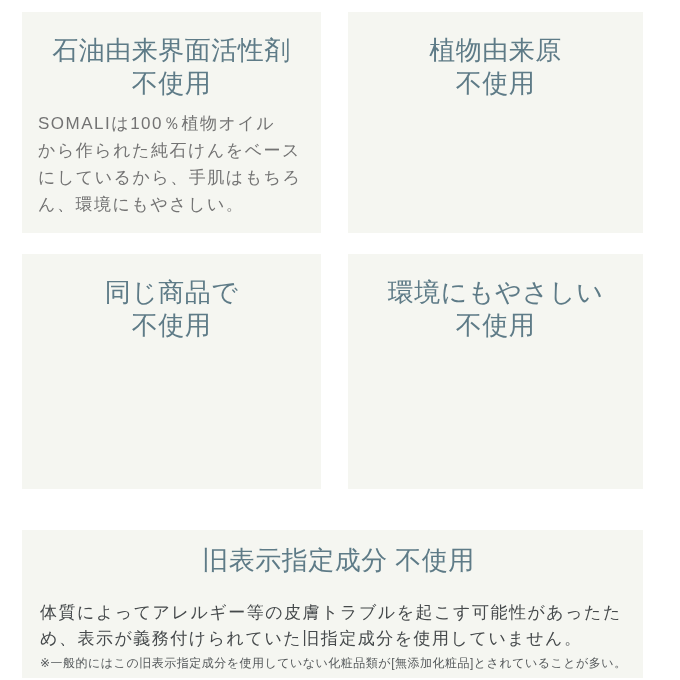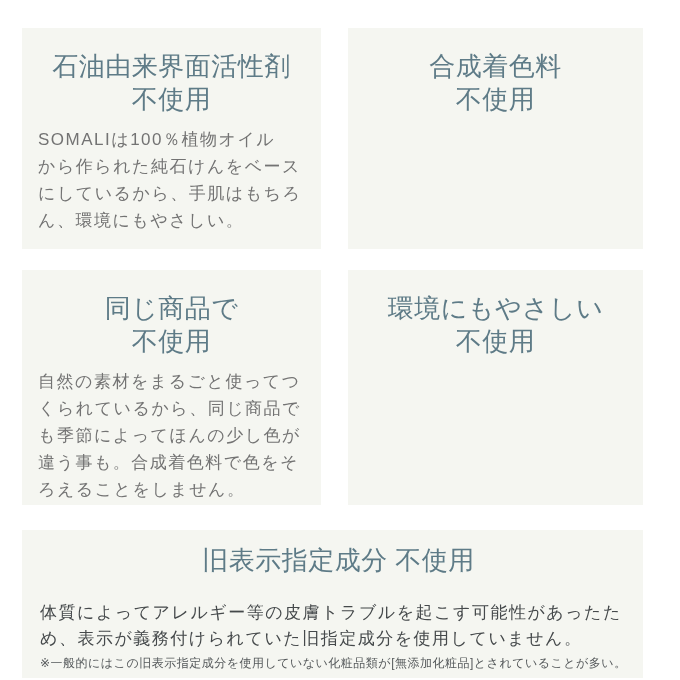--- a/index.html
+++ b/index.html
@@ -8,21 +8,21 @@
     background:#ffffff;
   }
   .page{
     position:relative;
     width:680px;height:680px;
     background:#ffffff;
     overflow:hidden;
   }
   .grid{
     position:absolute;
-    left:22px;top:28px;
+    left:22px;top:12px;
     display:grid;
     grid-template-columns:299px 295px;
     grid-template-rows:221px 235px;
     column-gap:27px;
     row-gap:21px;
   }
   .card{
     background:#f5f6f1;
     box-sizing:border-box;
     padding:22px 16px 14px 16px;
@@ -88,32 +88,27 @@
     <div class="card">
       <div class="card-title">石油由来界面活性剤
 不使用</div>
       <div class="card-body">SOMALIは100％植物オイル
 から作られた純石けんをベース
 にしているから、手肌はもちろ
 ん、環境にもやさしい。</div>
     </div>
 
     <div class="card">
-      <div class="card-title">合成着色料
+      <div class="card-title">植物由来原
 不使用</div>
     </div>
 
     <div class="card">
       <div class="card-title">同じ商品で
 不使用</div>
-      <div class="card-body">自然の素材をまるごと使ってつ
-くられているから、同じ商品で
-も季節によってほんの少し色が
-違う事も。合成着色料で色をそ
-ろえることをしません。</div>
     </div>
 
     <div class="card">
       <div class="card-title">環境にもやさしい
 不使用</div>
     </div>
 
   </div>
 
   <div class="wide-card">

